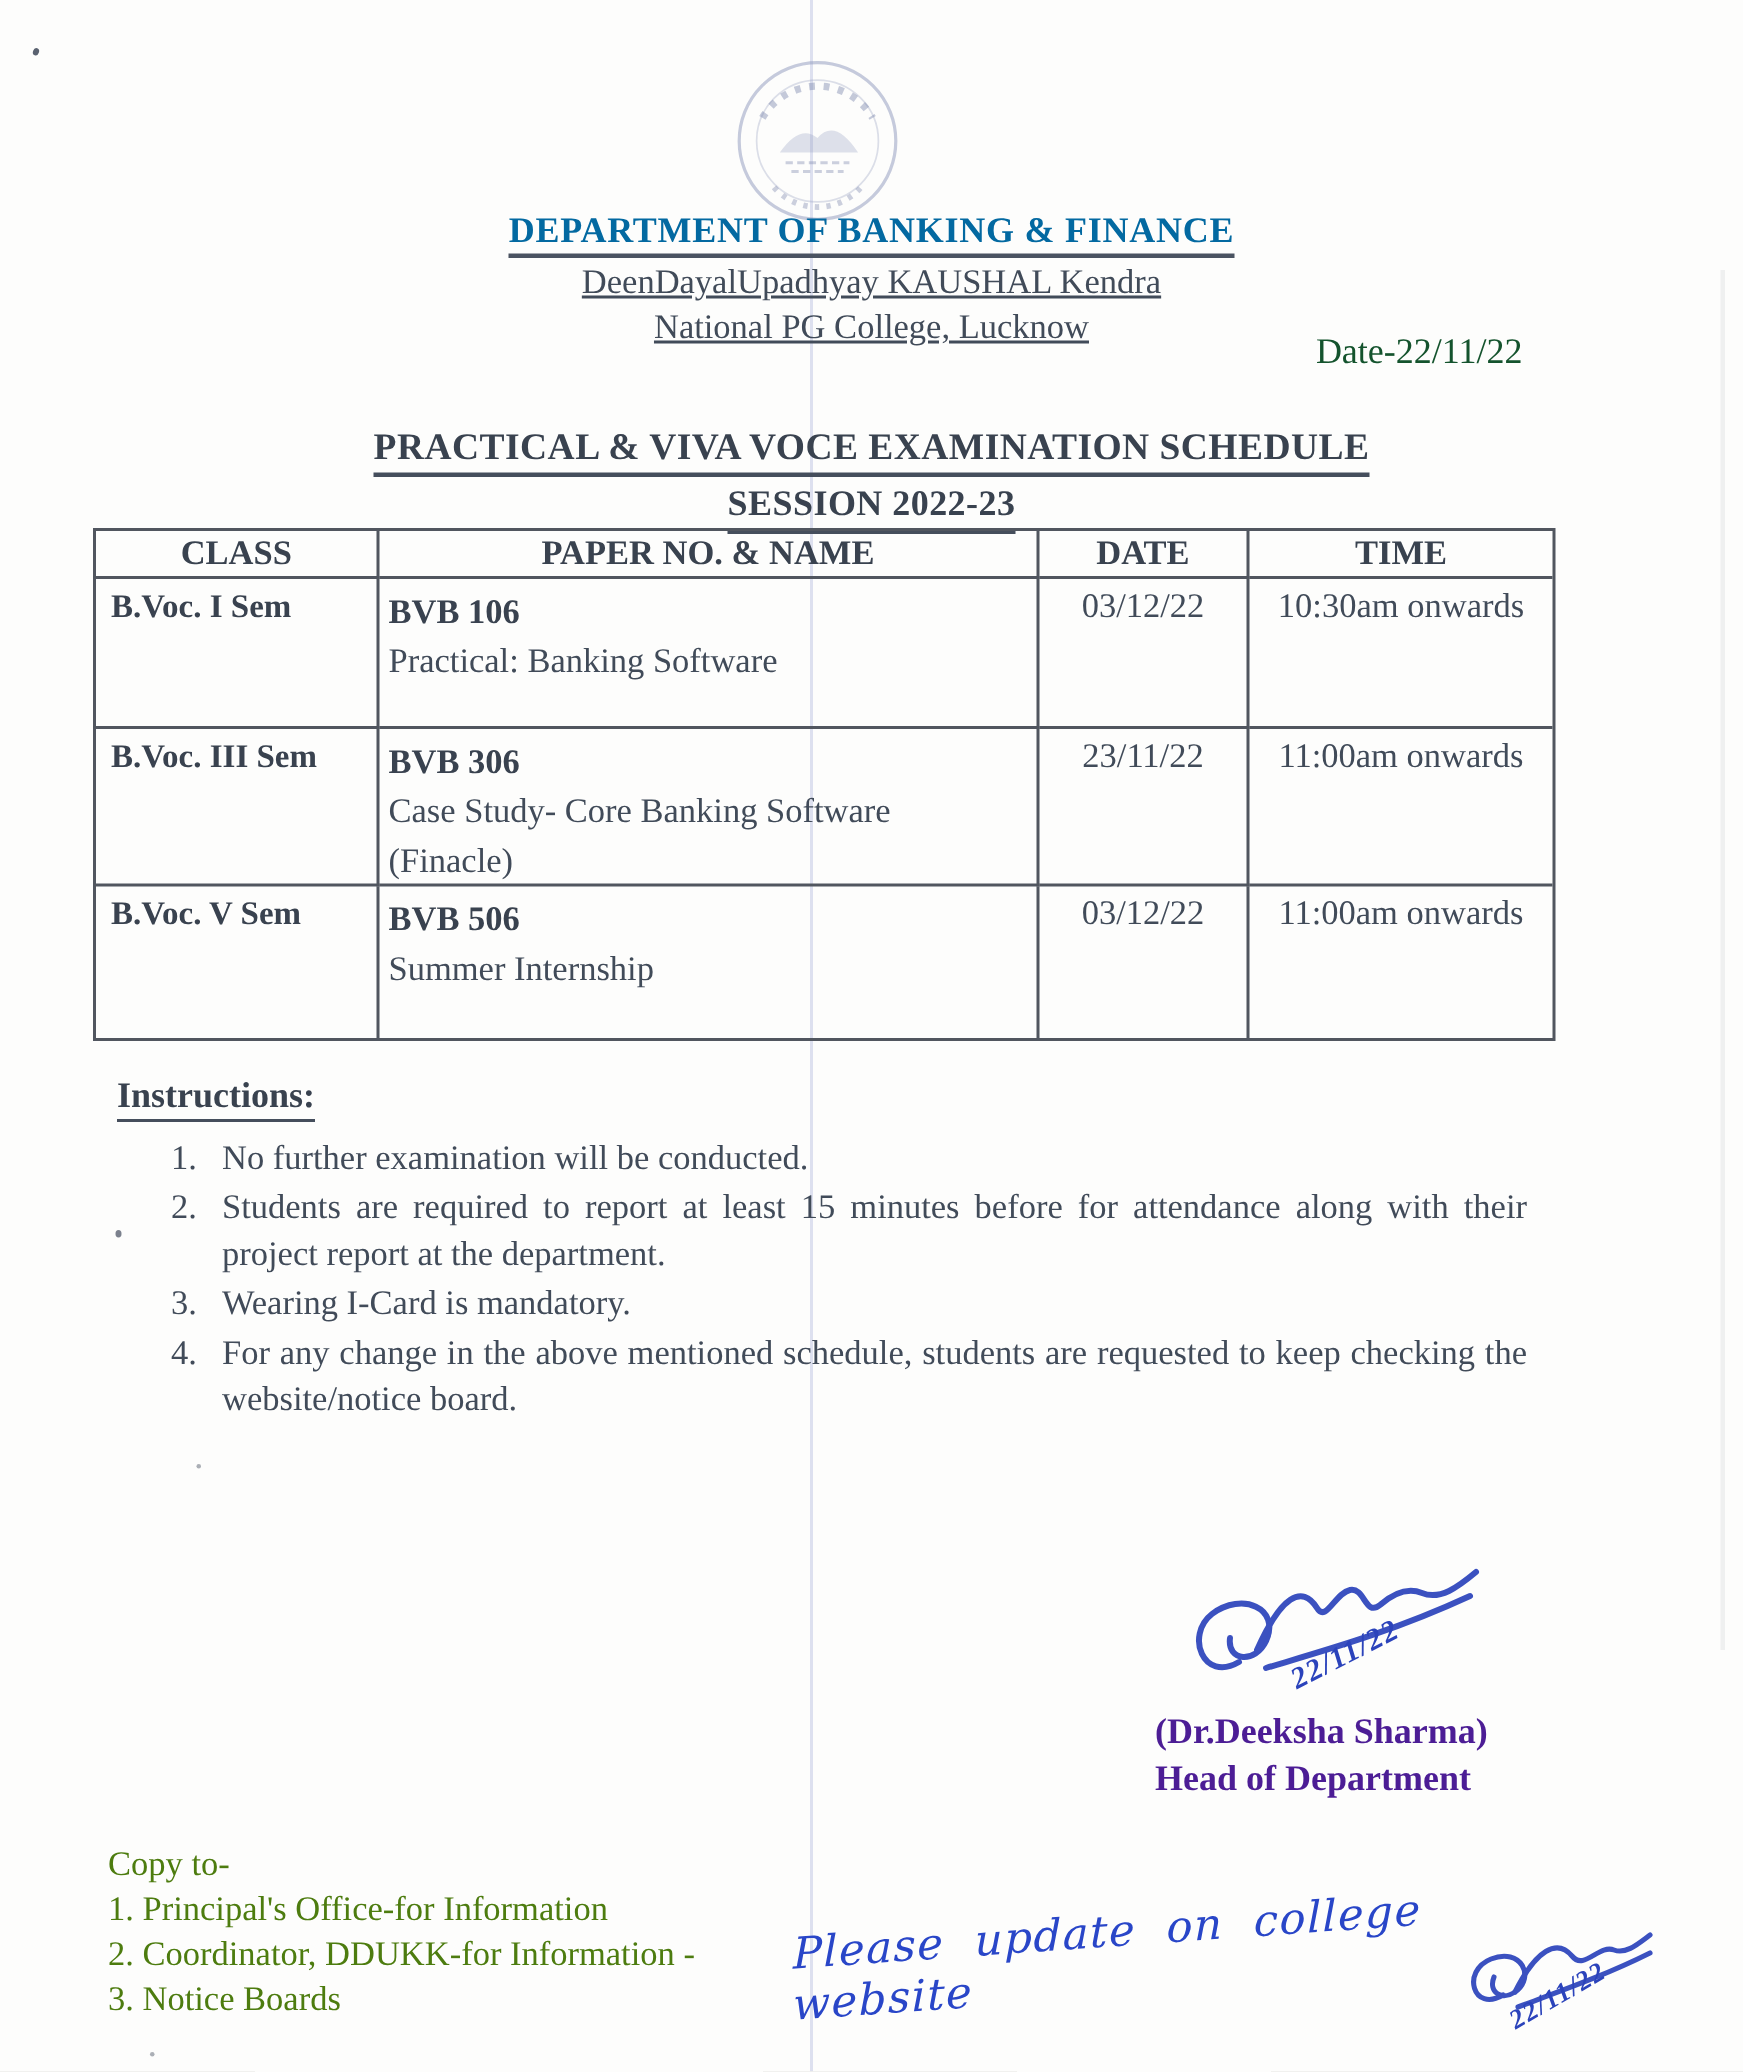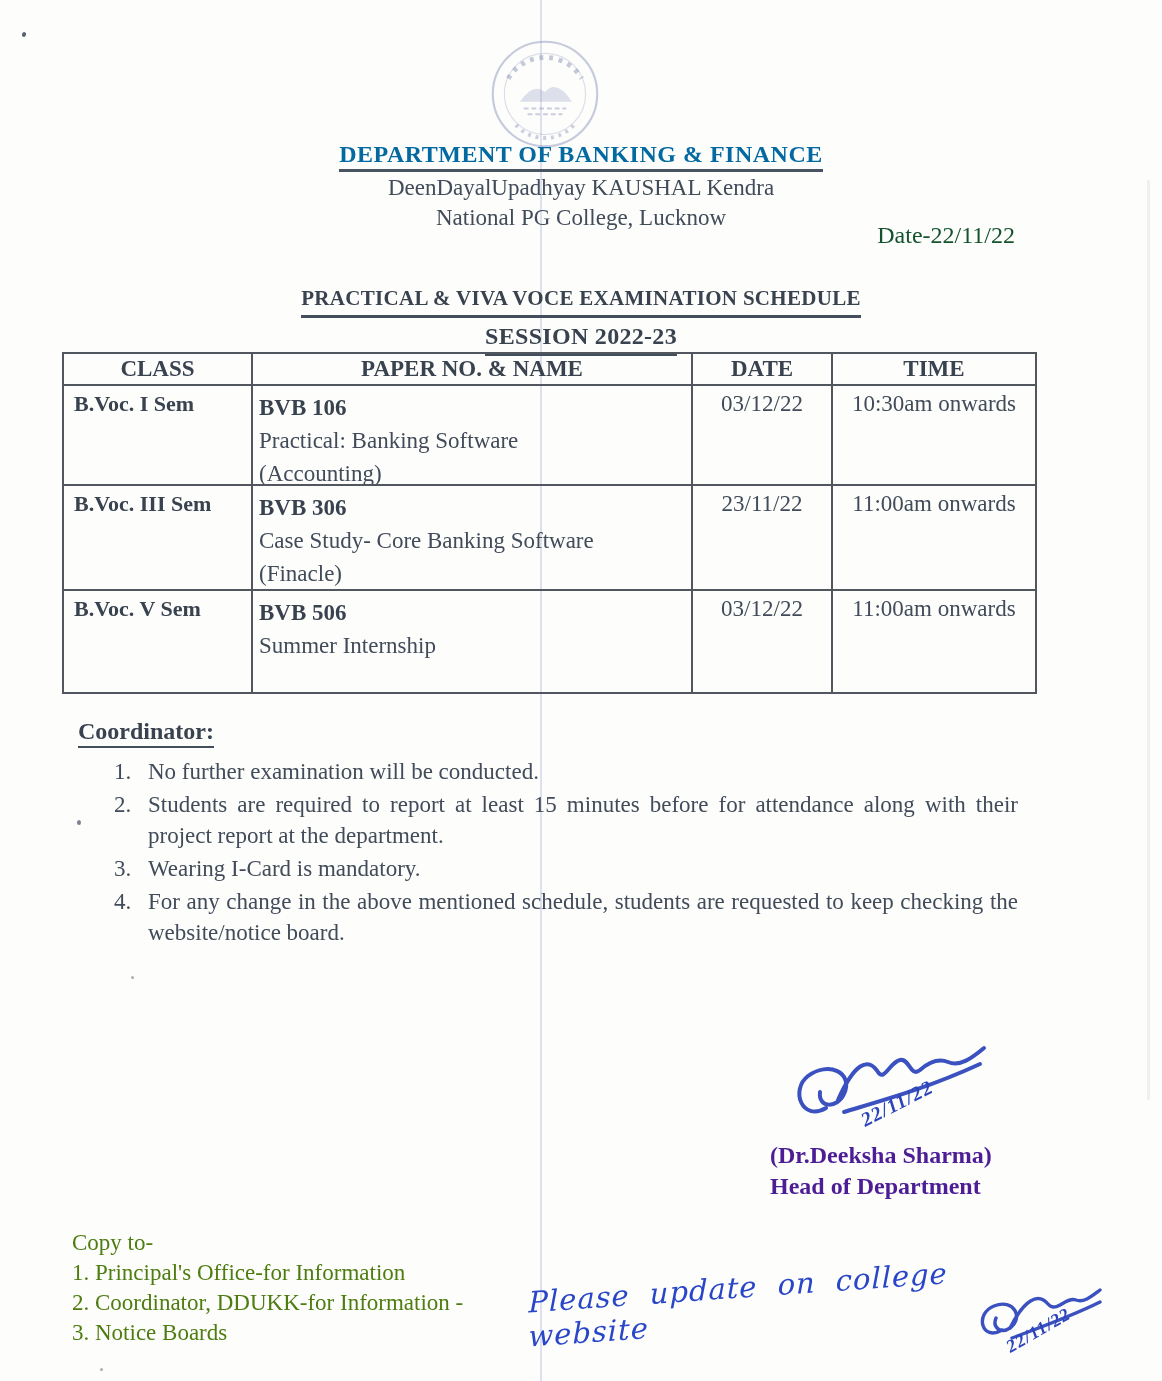--- a/index.html
+++ b/index.html
@@ -27,29 +27,29 @@
   .speck.s3{left:131px;top:976px;width:3px;height:3px;opacity:.5;}
   .speck.s4{left:100px;top:1368px;width:3px;height:3px;opacity:.5;}
 
   
   .seal{position:absolute;left:487px;top:36px;width:116px;height:116px;}
   .hdr{position:absolute;left:0;top:140px;width:1162px;text-align:center;line-height:28px;}
   .hdr .dept{
     display:inline-block;font-weight:bold;font-size:24px;letter-spacing:.5px;
     color:#0369a1;border-bottom:3px solid #4a5361;padding-bottom:1px;
   }
-  .hdr .sub{font-size:23px;margin-top:2px;}
+  .hdr .sub{font-size:23px;margin-top:2px;text-decoration:underline;}
   .date-line{
     position:absolute;right:147px;top:222px;font-size:24px;color:#14532d;
   }
 
   
   .doc-title{position:absolute;left:0;top:283px;width:1162px;text-align:center;line-height:31px;}
   .doc-title span{
-    display:inline-block;font-weight:bold;font-size:21px;color:#39424f;
+    display:inline-block;font-weight:bold;font-size:25px;color:#39424f;
     border-bottom:3px solid #454e5c;padding-bottom:1px;letter-spacing:.3px;
   }
   .doc-title .t2{font-size:24px;margin-top:3px;}
 
   
   .sched{
     position:absolute;left:62px;top:352px;
     display:grid;
     grid-template-columns:189px 440px 140px 202px;
     grid-template-rows:32px 100px 105px 101px;
@@ -147,21 +147,20 @@
 
     <div class="cell th">CLASS</div>
     <div class="cell th">PAPER NO. &amp; NAME</div>
     <div class="cell th">DATE</div>
     <div class="cell th last-col">TIME</div>
 
     <div class="cell class-cell">B.Voc. I Sem</div>
     <div class="cell paper-cell">
       <span class="paper-no">BVB 106</span>
       <span class="paper-line">Practical: Banking Software</span>
-      <span class="paper-line">(Accounting)</span>
     </div>
     <div class="cell date-cell">03/12/22</div>
     <div class="cell time-cell last-col">10:30am onwards</div>
 
     <div class="cell class-cell">B.Voc. III Sem</div>
     <div class="cell paper-cell">
       <span class="paper-no">BVB 306</span>
       <span class="paper-line">Case Study- Core Banking Software</span>
       <span class="paper-line">(Finacle)</span>
     </div>
@@ -171,21 +170,21 @@
     <div class="cell class-cell last-row">B.Voc. V Sem</div>
     <div class="cell paper-cell last-row">
       <span class="paper-no">BVB 506</span>
       <span class="paper-line">Summer Internship</span>
     </div>
     <div class="cell date-cell last-row">03/12/22</div>
     <div class="cell time-cell last-col last-row">11:00am onwards</div>
   </div>
 
   <div class="instr">
-    <span class="ih">Coordinator:</span>
+    <span class="ih">Instructions:</span>
     <ol>
       <li>
         <span class="num">1.</span>
         <span class="itxt">No further examination will be conducted.</span>
       </li>
       <li>
         <span class="num">2.</span>
         <span class="itxt">Students are required to report at least 15 minutes before for attendance along with their project report at the department.</span>
       </li>
       <li>

